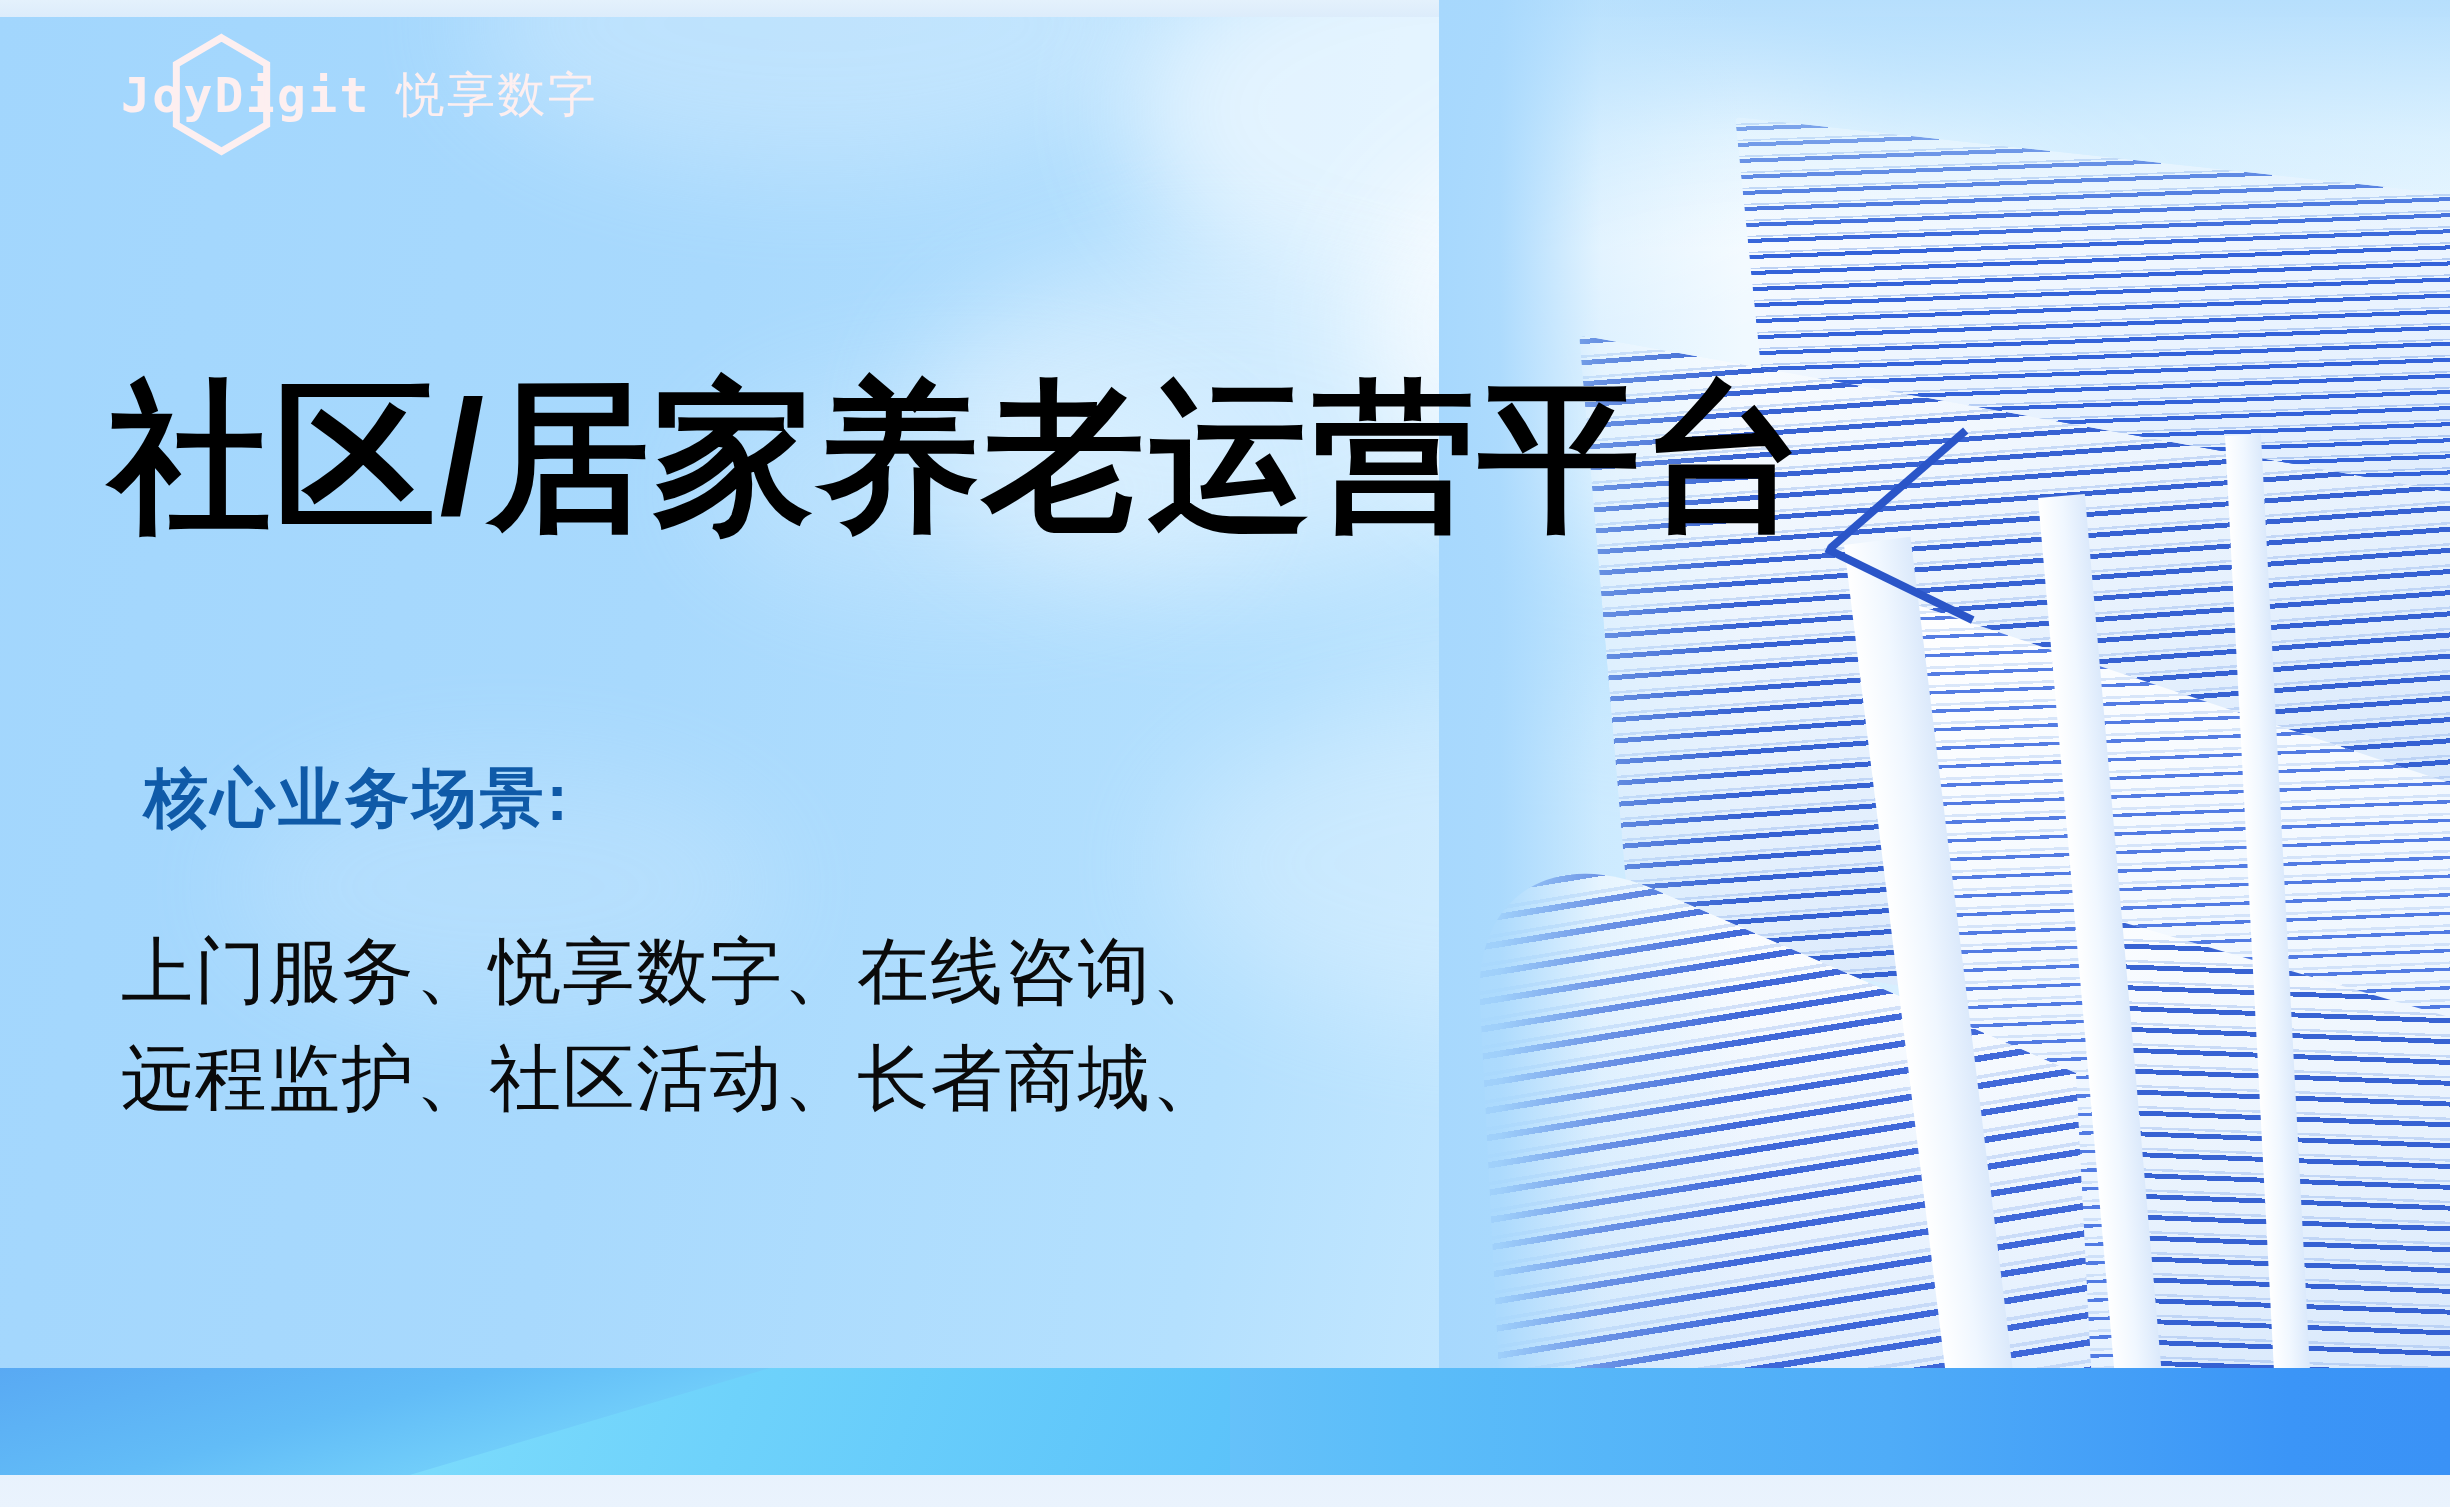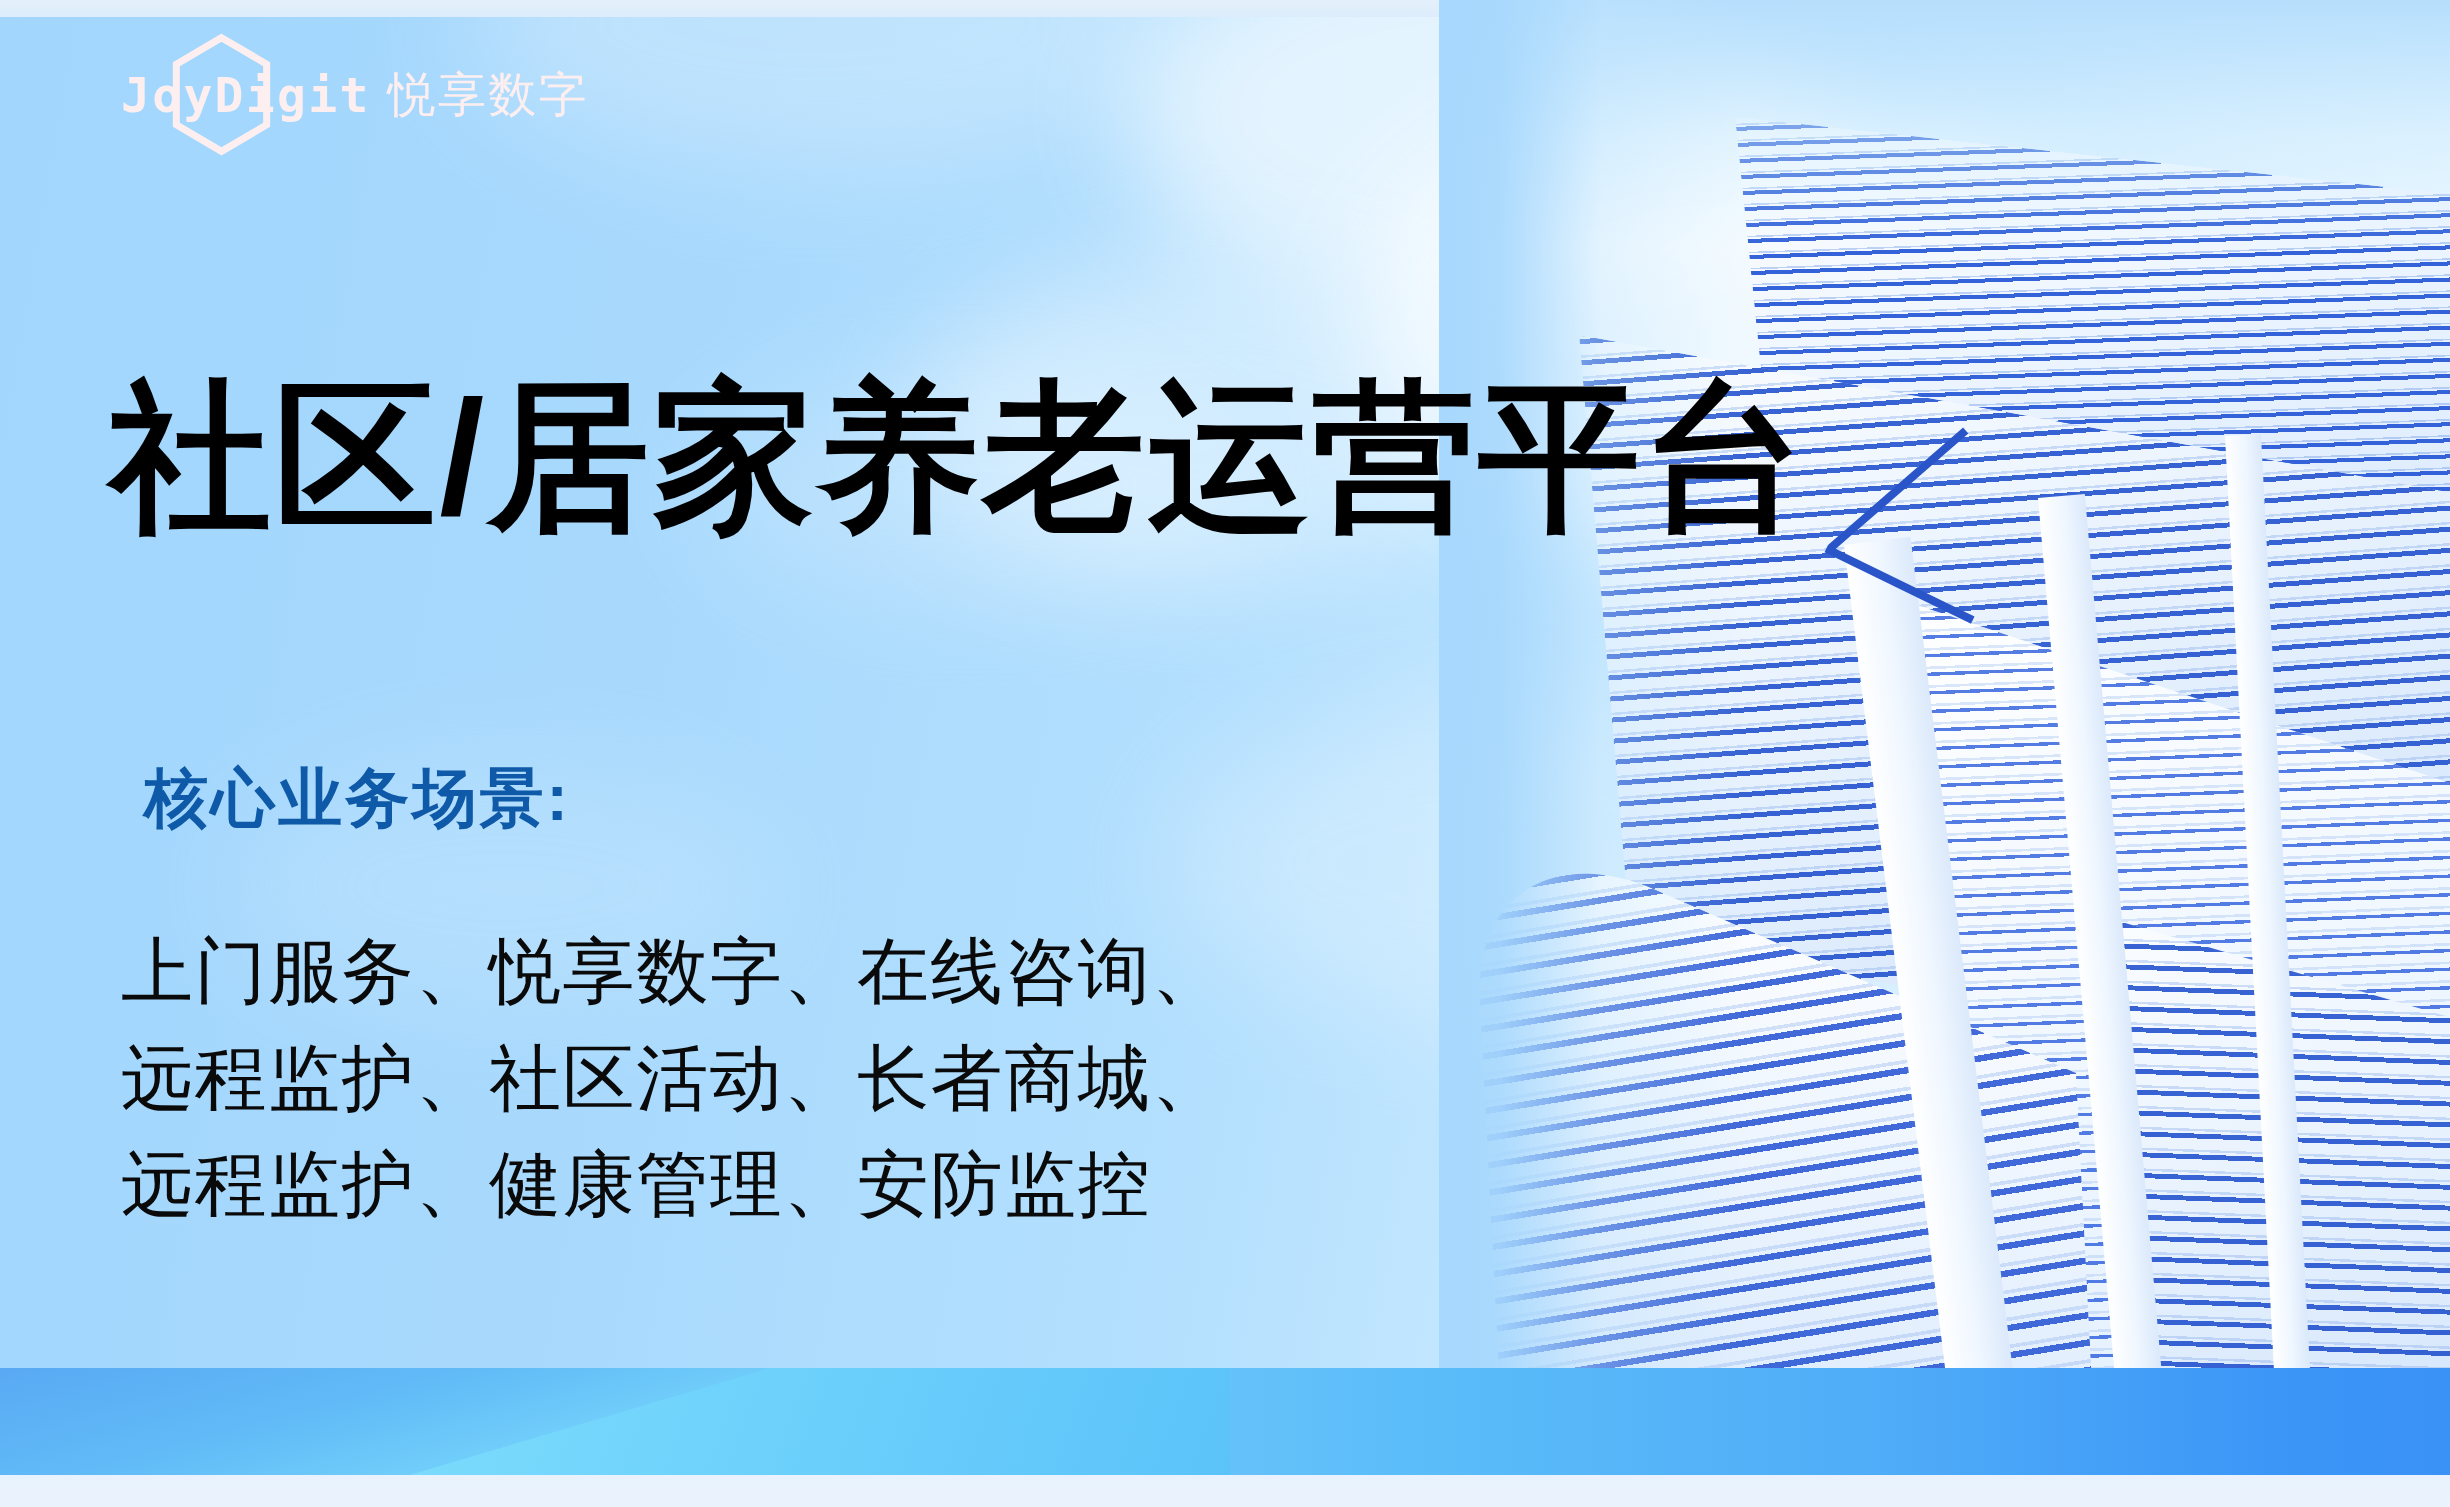--- a/index.html
+++ b/index.html
@@ -216,21 +216,21 @@
   }
 
   
   .logo {
     position: absolute;
     left: 121px;
     top: 61px;
     height: 67px;
     display: flex;
     align-items: center;
-    gap: 17px;
+    gap: 26px;
     z-index: 8;
     justify-content: flex-end;
   }
   .logo-hex {
     position: absolute;
     left: 49px;
     top: -28px;
     width: 103px;
     height: 123px;
   }
@@ -380,21 +380,20 @@
     <span class="logo-cn">悦享数字</span>
   </div>
 
   <h1 class="headline">社区/居家养老运营平台</h1>
 
   <div class="section-heading">核心业务场景:</div>
 
   <div class="scenes">
     <div class="scene-line">上门服务、悦享数字、在线咨询、</div>
     <div class="scene-line">远程监护、社区活动、长者商城、</div>
-    <div class="scene-line">远程监护、健康管理、安防监控</div>
   </div>
 
   <div class="bottom">
     <div class="bottom-bg"></div>
     <div class="band-right"></div>
     <div class="band-mid"></div>
     <div class="band-left"></div>
   </div>
 
 </div>

